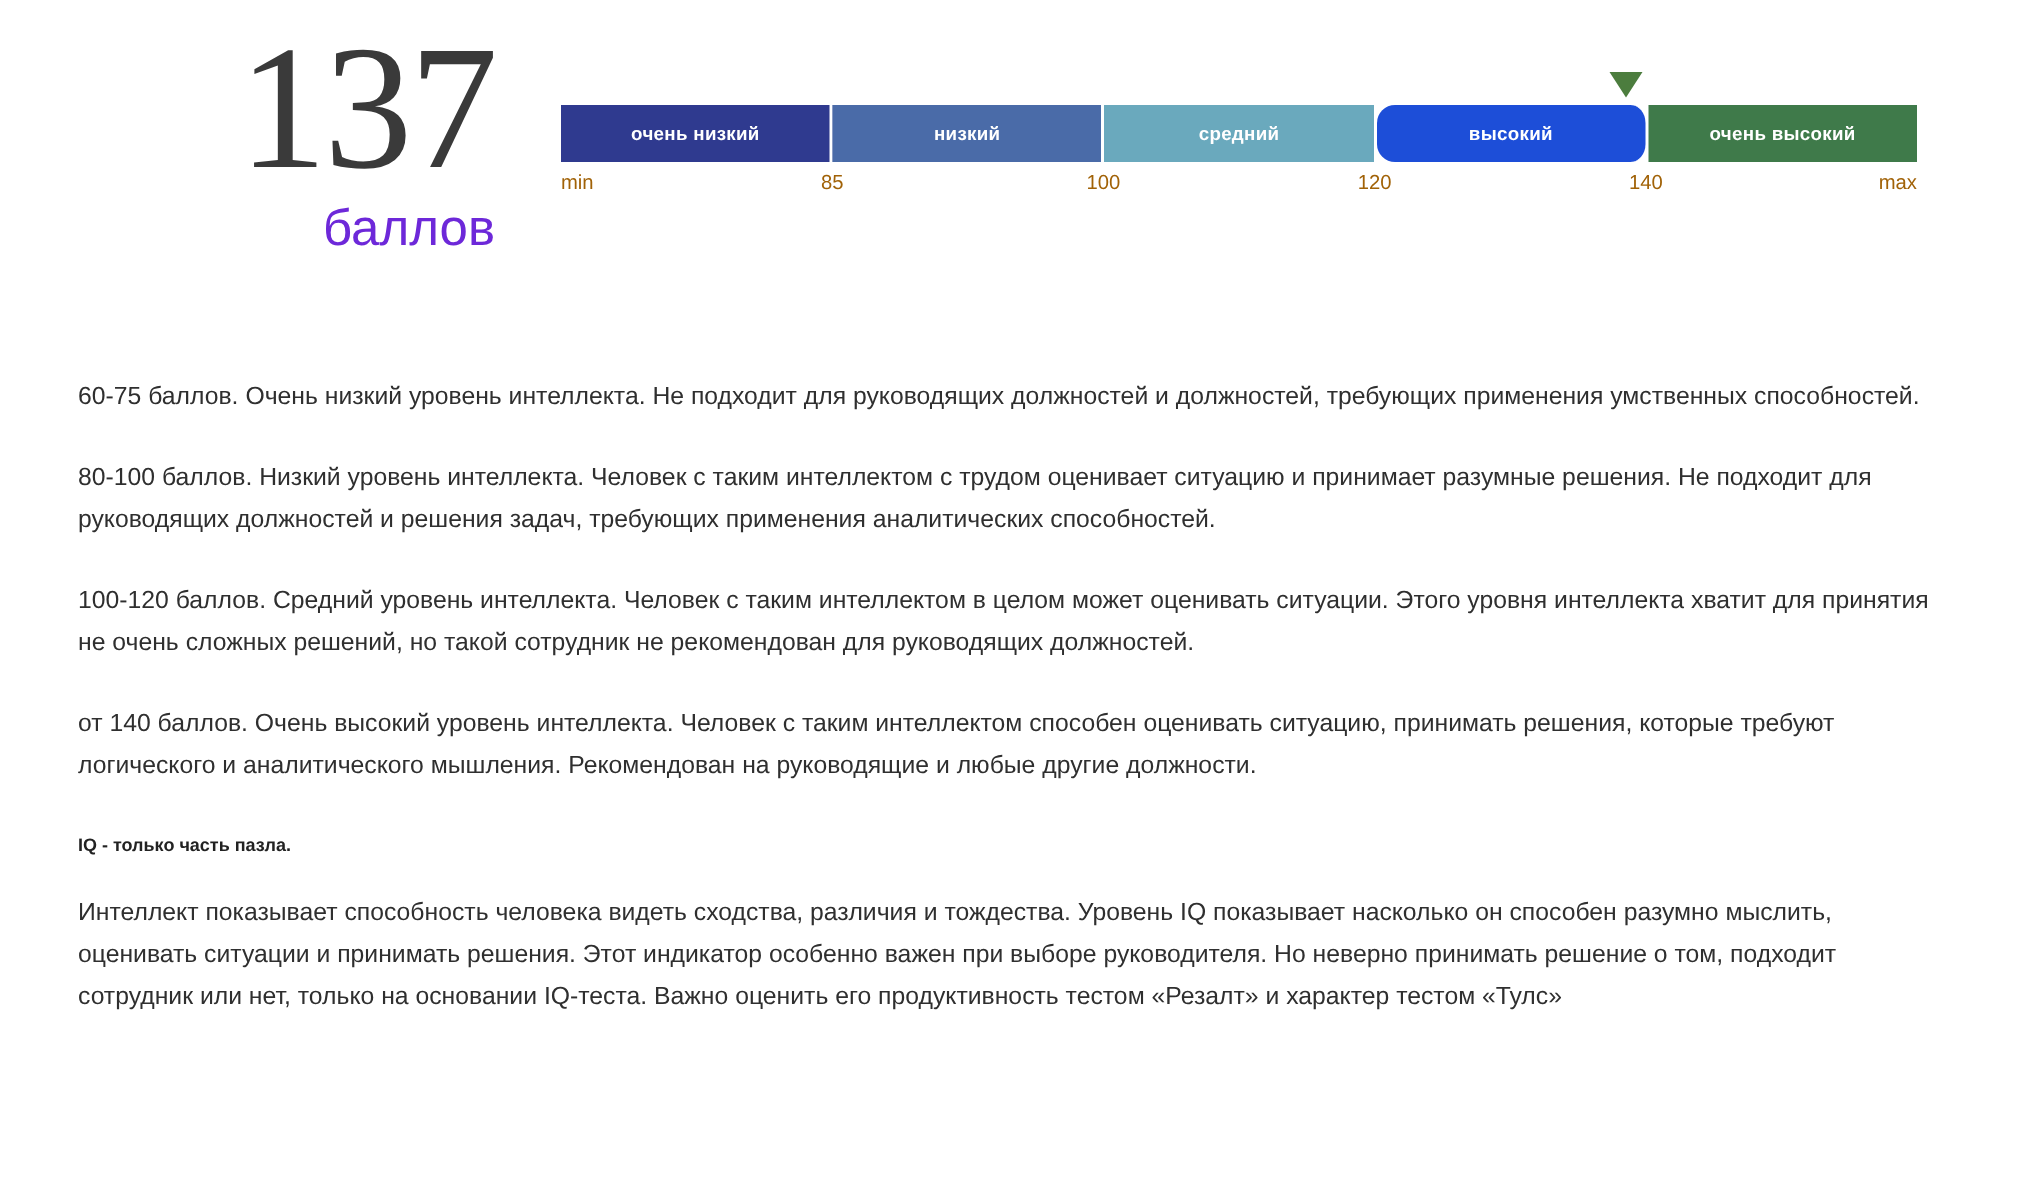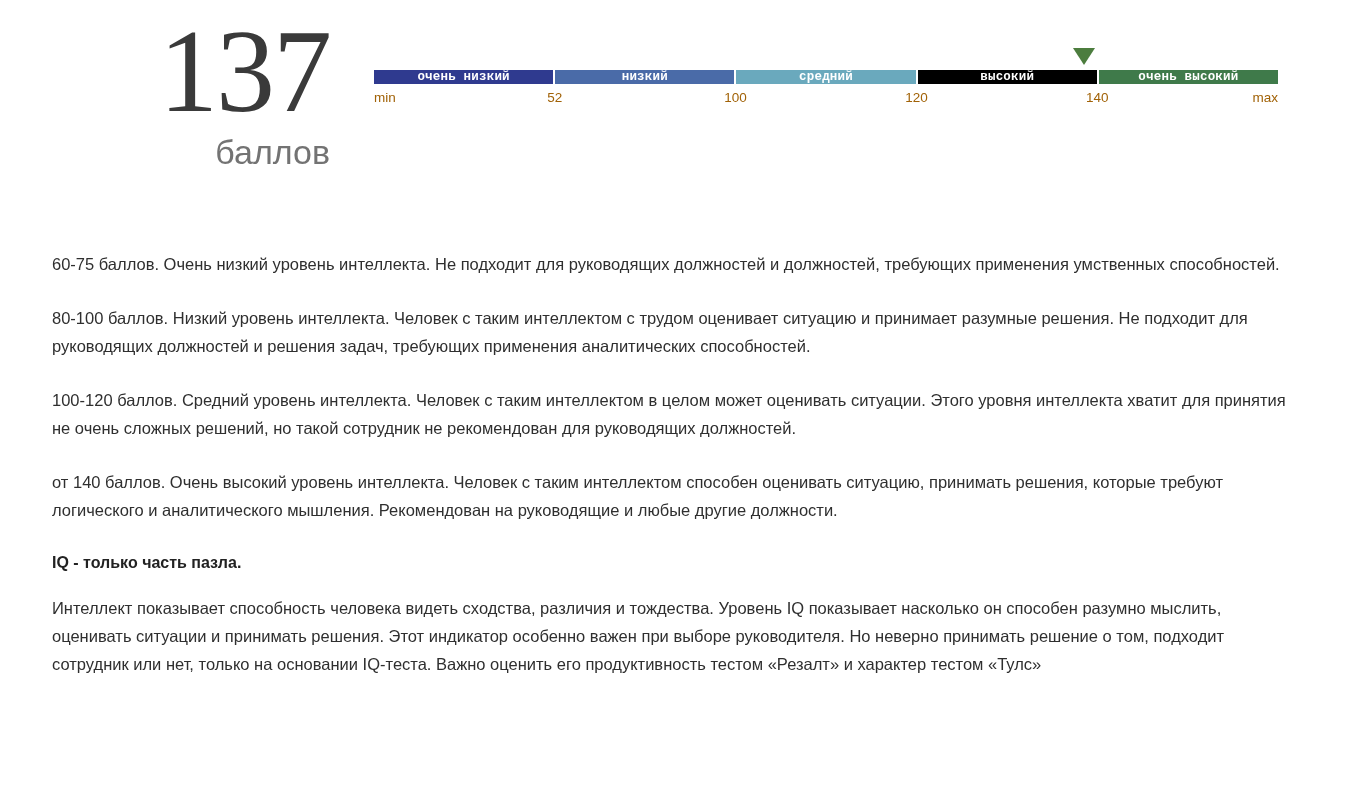--- a/index.html
+++ b/index.html
@@ -34,36 +34,35 @@
     font-size: 118px;
     line-height: 108px;
     font-weight: 400;
     color: #3a3a3a;
     letter-spacing: -2px;
   }
   .score-unit {
     font-family: "Liberation Sans", sans-serif;
     font-size: 34px;
     line-height: 40px;
-    color: #737373;
+    color: #6d28d9;
     margin-top: 6px;
   }
 
   
   .scale-wrap {
     position: absolute;
     left: 374px;
     top: 70px;
     width: 904px;
   }
   .scale-bar {
     display: flex;
-    height: 14px;
+    height: 38px;
     width: 100%;
-    font-family: Liberation Mono, monospace;
   }
   .scale-seg {
     flex: 1 1 0;
     display: flex;
     align-items: center;
     justify-content: center;
     color: #ffffff;
     font-size: 12.5px;
     font-weight: 700;
     letter-spacing: 0.2px;
@@ -108,21 +107,21 @@
   }
   .para {
     font-size: 16.5px;
     line-height: 28px;
     color: #2f2f2f;
     margin: 0 0 26px 0;
   }
   .para:last-child { margin-bottom: 0; }
 
   .subhead {
-    font-size: 16px;
+    font-size: 12px;
     line-height: 26px;
     font-weight: 700;
     color: #222222;
     margin: 8px 0 18px 0;
   }
 </style>
 </head>
 <body>
 
 <div class="header">
@@ -131,26 +130,26 @@
     <div class="score-value">137</div>
     <div class="score-unit">баллов</div>
   </div>
 
   <div class="scale-wrap">
     <div class="marker" style="left: 78.5%; border-top-color: rgb(76, 125, 62);"></div>
     <div class="scale-bar">
       <div class="scale-seg" style="background: rgb(47, 58, 143);">очень низкий</div>
       <div class="scale-seg" style="background: rgb(74, 107, 168);">низкий</div>
       <div class="scale-seg" style="background: rgb(106, 169, 189);">средний</div>
-      <div class="scale-seg" style="background: #000000;">высокий</div>
+      <div class="scale-seg" style="background: #1d4ed8; border-radius: 12px;">высокий</div>
       <div class="scale-seg" style="background: rgb(63, 122, 74);">очень высокий</div>
     </div>
     <div class="scale-ticks">
       <span class="tick first" style="left: 0%;">min</span>
-      <span class="tick" style="left: 20%;">52</span>
+      <span class="tick" style="left: 20%;">85</span>
       <span class="tick" style="left: 40%;">100</span>
       <span class="tick" style="left: 60%;">120</span>
       <span class="tick" style="left: 80%;">140</span>
       <span class="tick last" style="left: 100%;">max</span>
     </div>
   </div>
 
 </div>
 
 <div class="content">

